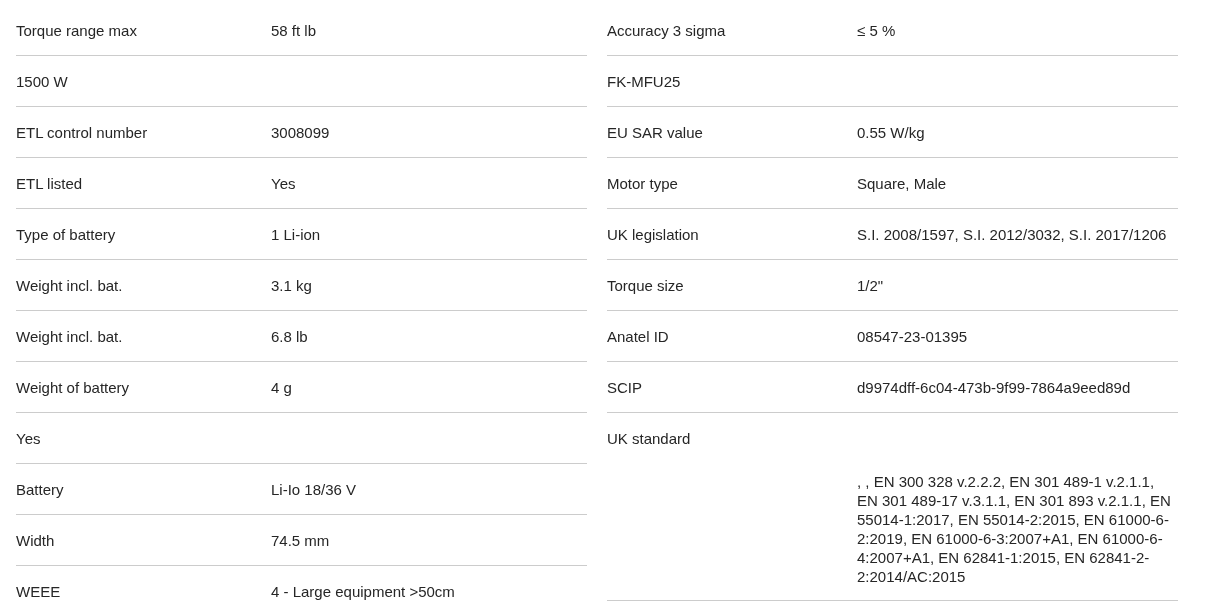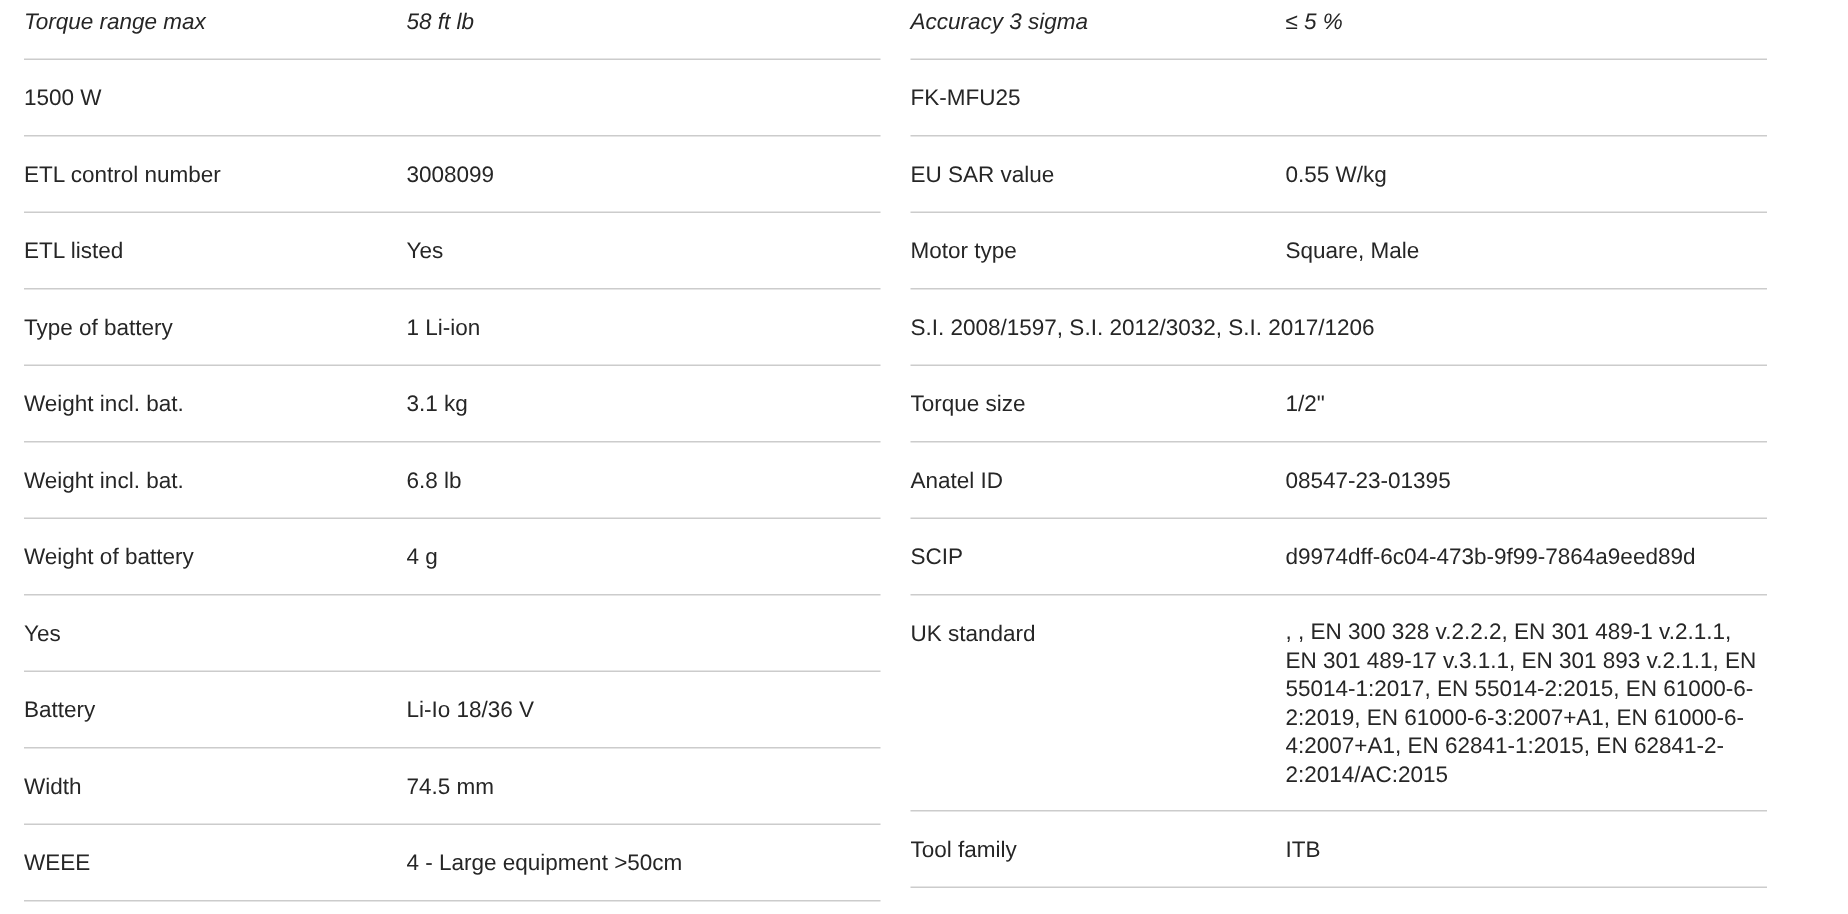--- a/index.html
+++ b/index.html
@@ -22,39 +22,39 @@
     flex: 1 1 0;
     min-width: 0;
   }
   .row {
     display: flex;
     align-items: flex-start;
     padding: 15px 0 14px 0;
     border-bottom: 1px solid #cccccc;
   }
   .row:first-child {
-    padding-top: 4px;
-    font-style: italic;
+    padding-top: 20px;
   }
   .label {
     flex: 0 0 255px;
     line-height: 21px;
     padding-right: 12px;
   }
   .spec-table.right .label {
     flex-basis: 250px;
   }
   .value {
     flex: 1 1 auto;
     line-height: 21px;
     word-wrap: break-word;
     min-width: 0;
   }
   .spec-table.right .row.multiline .value {
     line-height: 19px;
+    margin-top: 44px;
   }
 </style>
 </head>
 <body>
 
 <div class="spec-section">
 
   <div class="spec-table left">
     <div class="row">
       <div class="label">Torque range max</div>
@@ -114,20 +114,21 @@
     </div>
     <div class="row">
       <div class="label">EU SAR value</div>
       <div class="value">0.55 W/kg</div>
     </div>
     <div class="row">
       <div class="label">Motor type</div>
       <div class="value">Square, Male</div>
     </div>
     <div class="row">
+      <div class="label">UK legislation</div>
       <div class="value">S.I. 2008/1597, S.I. 2012/3032, S.I. 2017/1206</div>
     </div>
     <div class="row">
       <div class="label">Torque size</div>
       <div class="value">1/2"</div>
     </div>
     <div class="row">
       <div class="label">Anatel ID</div>
       <div class="value">08547-23-01395</div>
     </div>

